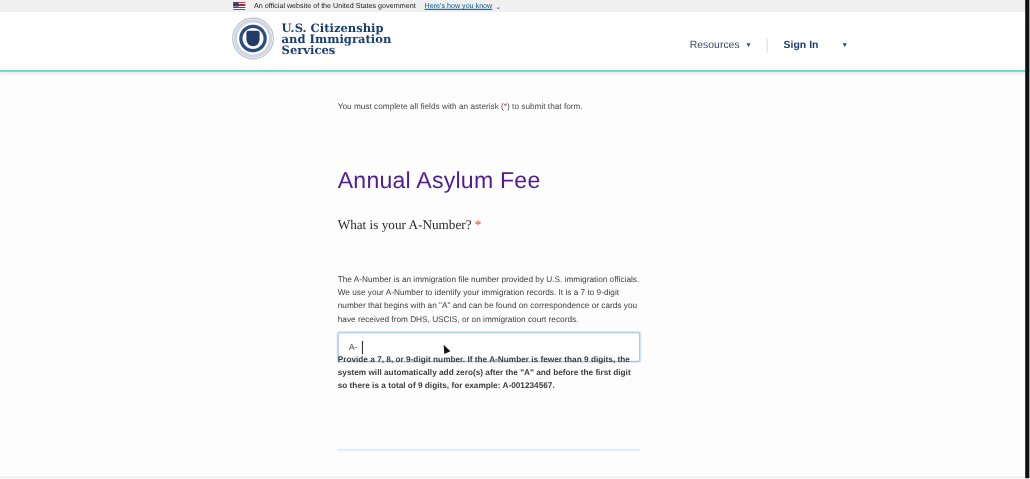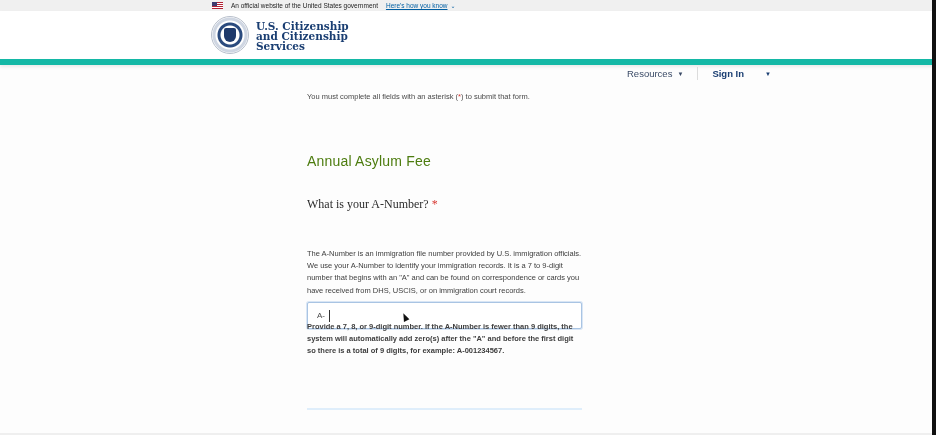--- a/index.html
+++ b/index.html
@@ -6,36 +6,36 @@
     html, body { width: 936px; height: 435px; overflow: hidden; background: #fdfdfd; }
     body { font-family: "Liberation Sans", sans-serif; color: #1b1b1b; position: relative; }
 
     .gov-banner { height: 11px; background: #f0f0f0; position: relative; }
     .gov-banner .inner { position: absolute; left: 212px; top: 0; height: 11px; display: flex; align-items: center; font-size: 6.5px; color: #1b1b1b; }
     .flag { width: 11px; height: 7px; margin-right: 8px; position: relative; background: repeating-linear-gradient(to bottom, #b22234 0 1px, #fff 1px 2px); }
     .flag::before { content: ""; position: absolute; left: 0; top: 0; width: 5px; height: 4px; background: #3c3b6e; }
     .gov-banner .link { color: #005ea2; text-decoration: underline; margin-left: 8px; }
     .gov-banner .chev { margin-left: 3px; color: #005ea2; font-size: 6px; }
 
-    .header { height: 54px; background: #fff; position: relative; box-shadow: 0 2px 3px rgba(0,0,0,0.08); border-bottom: 6px solid #14b8a6; }
+    .header { height: 54px; background: #fff; position: relative; box-shadow: 0 2px 3px rgba(0,0,0,0.08); border-bottom: 1px solid #14b8a6; }
     .seal { position: absolute; left: 211px; top: 5px; width: 38px; height: 38px; border-radius: 50%; background: radial-gradient(circle, #fff 0 9px, #2b4b7e 10px 12px, #fff 13px 14px, #cfd6e2 15px 17px, #fff 18px); border: 1px solid #b8c0cc; }
     .seal::after { content: ""; position: absolute; left: 12px; top: 11px; width: 12px; height: 14px; background: #1f3a6b; border-radius: 2px 2px 6px 6px; }
     .agency { position: absolute; left: 256px; top: 10px; font-family: "DejaVu Serif", serif; color: #1a3e72; font-size: 10.5px; line-height: 10px; font-weight: bold; }
-    .nav { position: absolute; right: 165px; top: 56px; display: flex; align-items: center; font-size: 9.5px; color: #3a4a66; }
+    .nav { position: absolute; right: 165px; top: 24px; display: flex; align-items: center; font-size: 9.5px; color: #3a4a66; }
     .nav .item { display: flex; align-items: center; }
     .nav .tri { font-size: 6px; margin-left: 5px; }
     .nav .sep { width: 1px; height: 13px; background: #dcdcdc; margin: 0 14px; }
     .nav .signin { font-weight: bold; color: #1a3e72; gap: 16px; }
 
     .right-bar { position: absolute; right: 0; top: 0; width: 4px; height: 435px; background: #111; }
 
     .main { position: absolute; left: 307px; top: 0; width: 275px; }
     .req-note { position: absolute; top: 92px; font-size: 7.5px; color: #4a4a4a; white-space: nowrap; }
     .req-note .ast { color: #d83933; }
-    .page-title { position: absolute; top: 153px; font-size: 14px; font-weight: normal; color: #4d7c0f; white-space: nowrap; letter-spacing: 0.2px; }
+    .page-title { position: absolute; top: 153px; font-size: 21px; font-weight: normal; color: #4c1d95; white-space: nowrap; letter-spacing: 0.2px; }
     .q-label { position: absolute; top: 197px; font-size: 12px; color: #2b2b2b; white-space: nowrap; font-family: Liberation Serif, serif; }
     .q-label .ast { color: #d83933; }
     .q-desc { position: absolute; top: 216px; width: 275px; font-size: 7.5px; line-height: 12.2px; color: #3d3d3d; margin-top: 32px; }
     .input-wrap { position: absolute; top: 302px; width: 275px; height: 27px; border: 1px solid #a9c4e3; border-radius: 2px; background: #fff; display: flex; align-items: center; padding-left: 9px; box-shadow: 0 0 0 1px #d9e6f5; }
     .input-wrap .prefix { font-size: 8px; color: #4a4a4a; }
     .input-wrap .caret { width: 1px; height: 12px; background: #333; margin-left: 4px; }
     .input-wrap input { border: none; outline: none; background: transparent; flex: 1; height: 100%; font-size: 8px; }
     .cursor { position: absolute; left: 402px; top: 313px; width: 0; height: 0; border-left: 3px solid transparent; border-right: 3px solid transparent; border-bottom: 8px solid #111; transform: rotate(-25deg); }
     .hint { position: absolute; top: 321px; width: 275px; font-size: 7.5px; line-height: 12.2px; color: #3d3d3d; font-weight: bold; }
     .divider { position: absolute; top: 408px; width: 275px; height: 2px; background: #dfeefb; }
@@ -50,21 +50,21 @@
     <span>An official website of the United States government</span>
     <span class="link">Here's how you know</span>
     <span class="chev">⌄</span>
   </div>
 </div>
 
 <div class="header">
   <div class="seal"></div>
   <div class="agency">
     <div>U.S. Citizenship</div>
-    <div>and Citizenship</div>
+    <div>and Immigration</div>
     <div>Services</div>
   </div>
   <div class="nav">
     <div class="item">
       <span>Resources</span>
       <span class="tri">▼</span>
     </div>
     <div class="sep"></div>
     <div class="item signin">
       <span>Sign In</span>

